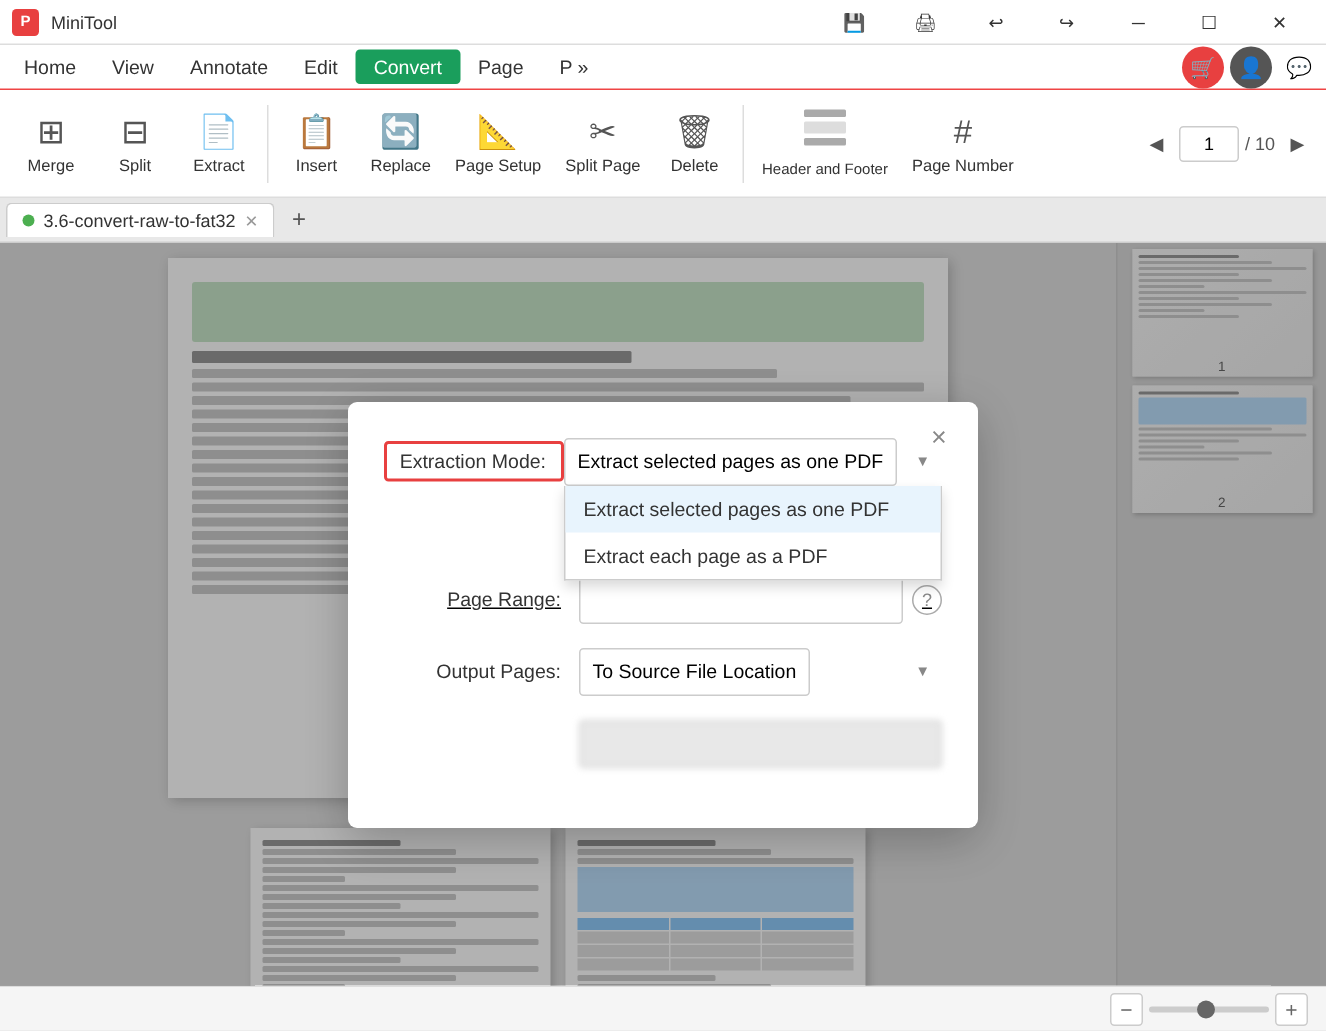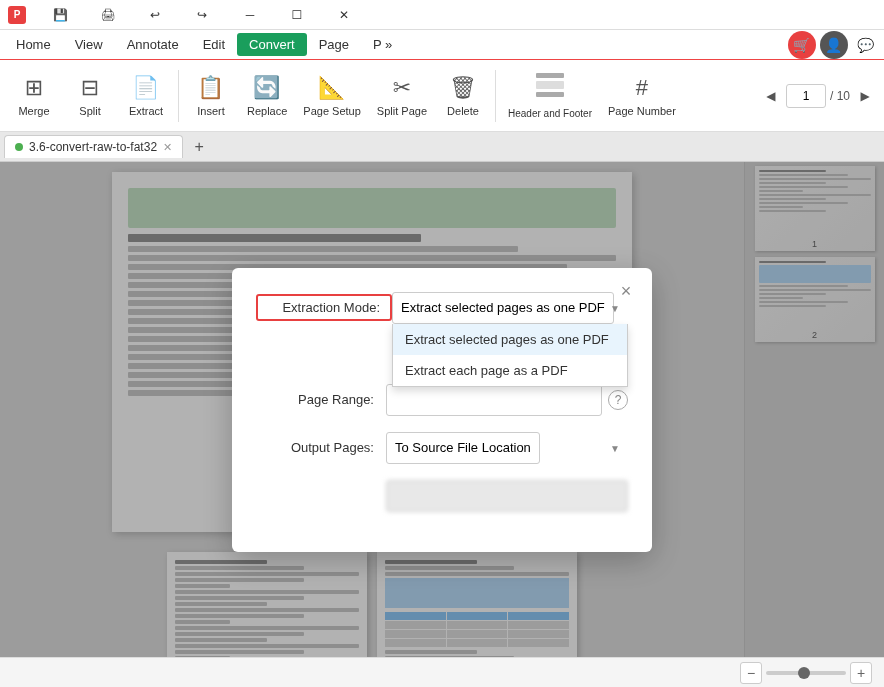--- a/index.html
+++ b/index.html
@@ -105,21 +105,21 @@
     }
     .modal-title { font-size: 22px; color: #1a9e5c; font-weight: 600; margin-bottom: 20px; }
     .modal-close {
       position: absolute; top: 12px; right: 14px;
       font-size: 18px; cursor: pointer; color: #888;
       width: 24px; height: 24px; display: flex; align-items: center; justify-content: center;
     }
     .modal-row { display: flex; align-items: center; margin-bottom: 16px; position: relative; }
     .modal-label { width: 130px; font-size: 13px; color: #333; text-align: right; padding-right: 12px; }
     .modal-label-bordered {
-      width: 136px; font-size: 13px; color: #333; text-align: right; padding-right: 12px;
+      width: 120px; font-size: 13px; color: #333; text-align: right; padding-right: 12px;
       border: 2px solid #e84040; padding: 4px 10px 4px 4px; border-radius: 3px;
     }
     .modal-select {
       flex: 1; height: 32px; border: 1px solid #ccc; border-radius: 3px;
       font-size: 13px; padding: 0 8px; appearance: none; background: white;
       cursor: pointer;
     }
     .modal-select-wrap { position: relative; flex: 1; }
     .modal-select-wrap::after {
       content: '▼'; position: absolute; right: 8px; top: 50%; transform: translateY(-50%);
@@ -201,20 +201,21 @@
     .sp-cell { height: 8px; background: #e0e0e0; }
     .sp-cell.hdr { background: #90caf9; }
   </style>
 </head>
 <body>
 
 <div class="title-bar">
   <div class="title-bar-logo">
     <span>P</span>
   </div>
+  <span class="title-bar-title">MiniTool</span>
 
   <div class="winctrls">
 
     <div class="winctrl" title="Save">💾</div>
     <div class="winctrl" title="Print">🖨</div>
     <div class="winctrl" title="Undo">↩</div>
     <div class="winctrl" title="Redo">↪</div>
     <div style="flex:1"></div>
     <div class="winctrl">─</div>
     <div class="winctrl">☐</div>
@@ -426,21 +427,21 @@
             <option>Extract each page as a PDF</option>
           </select>
           
           <div class="dropdown-list">
             <div class="dropdown-item selected">Extract selected pages as one PDF</div>
             <div class="dropdown-item">Extract each page as a PDF</div>
           </div>
         </div>
       </div>
 
-      <div class="modal-row" style="margin-top: 60px;">
+      <div class="modal-row" style="margin-top: 60px; text-decoration: underline;">
         <div class="modal-label">Page Range:</div>
         <input class="modal-input" type="text" value="" style="">
         <div class="modal-help">?</div>
       </div>
 
       <div class="modal-row">
         <div class="modal-label">Output Pages:</div>
         <div class="modal-select-wrap">
           <select class="modal-select">
             <option>To Source File Location</option>

